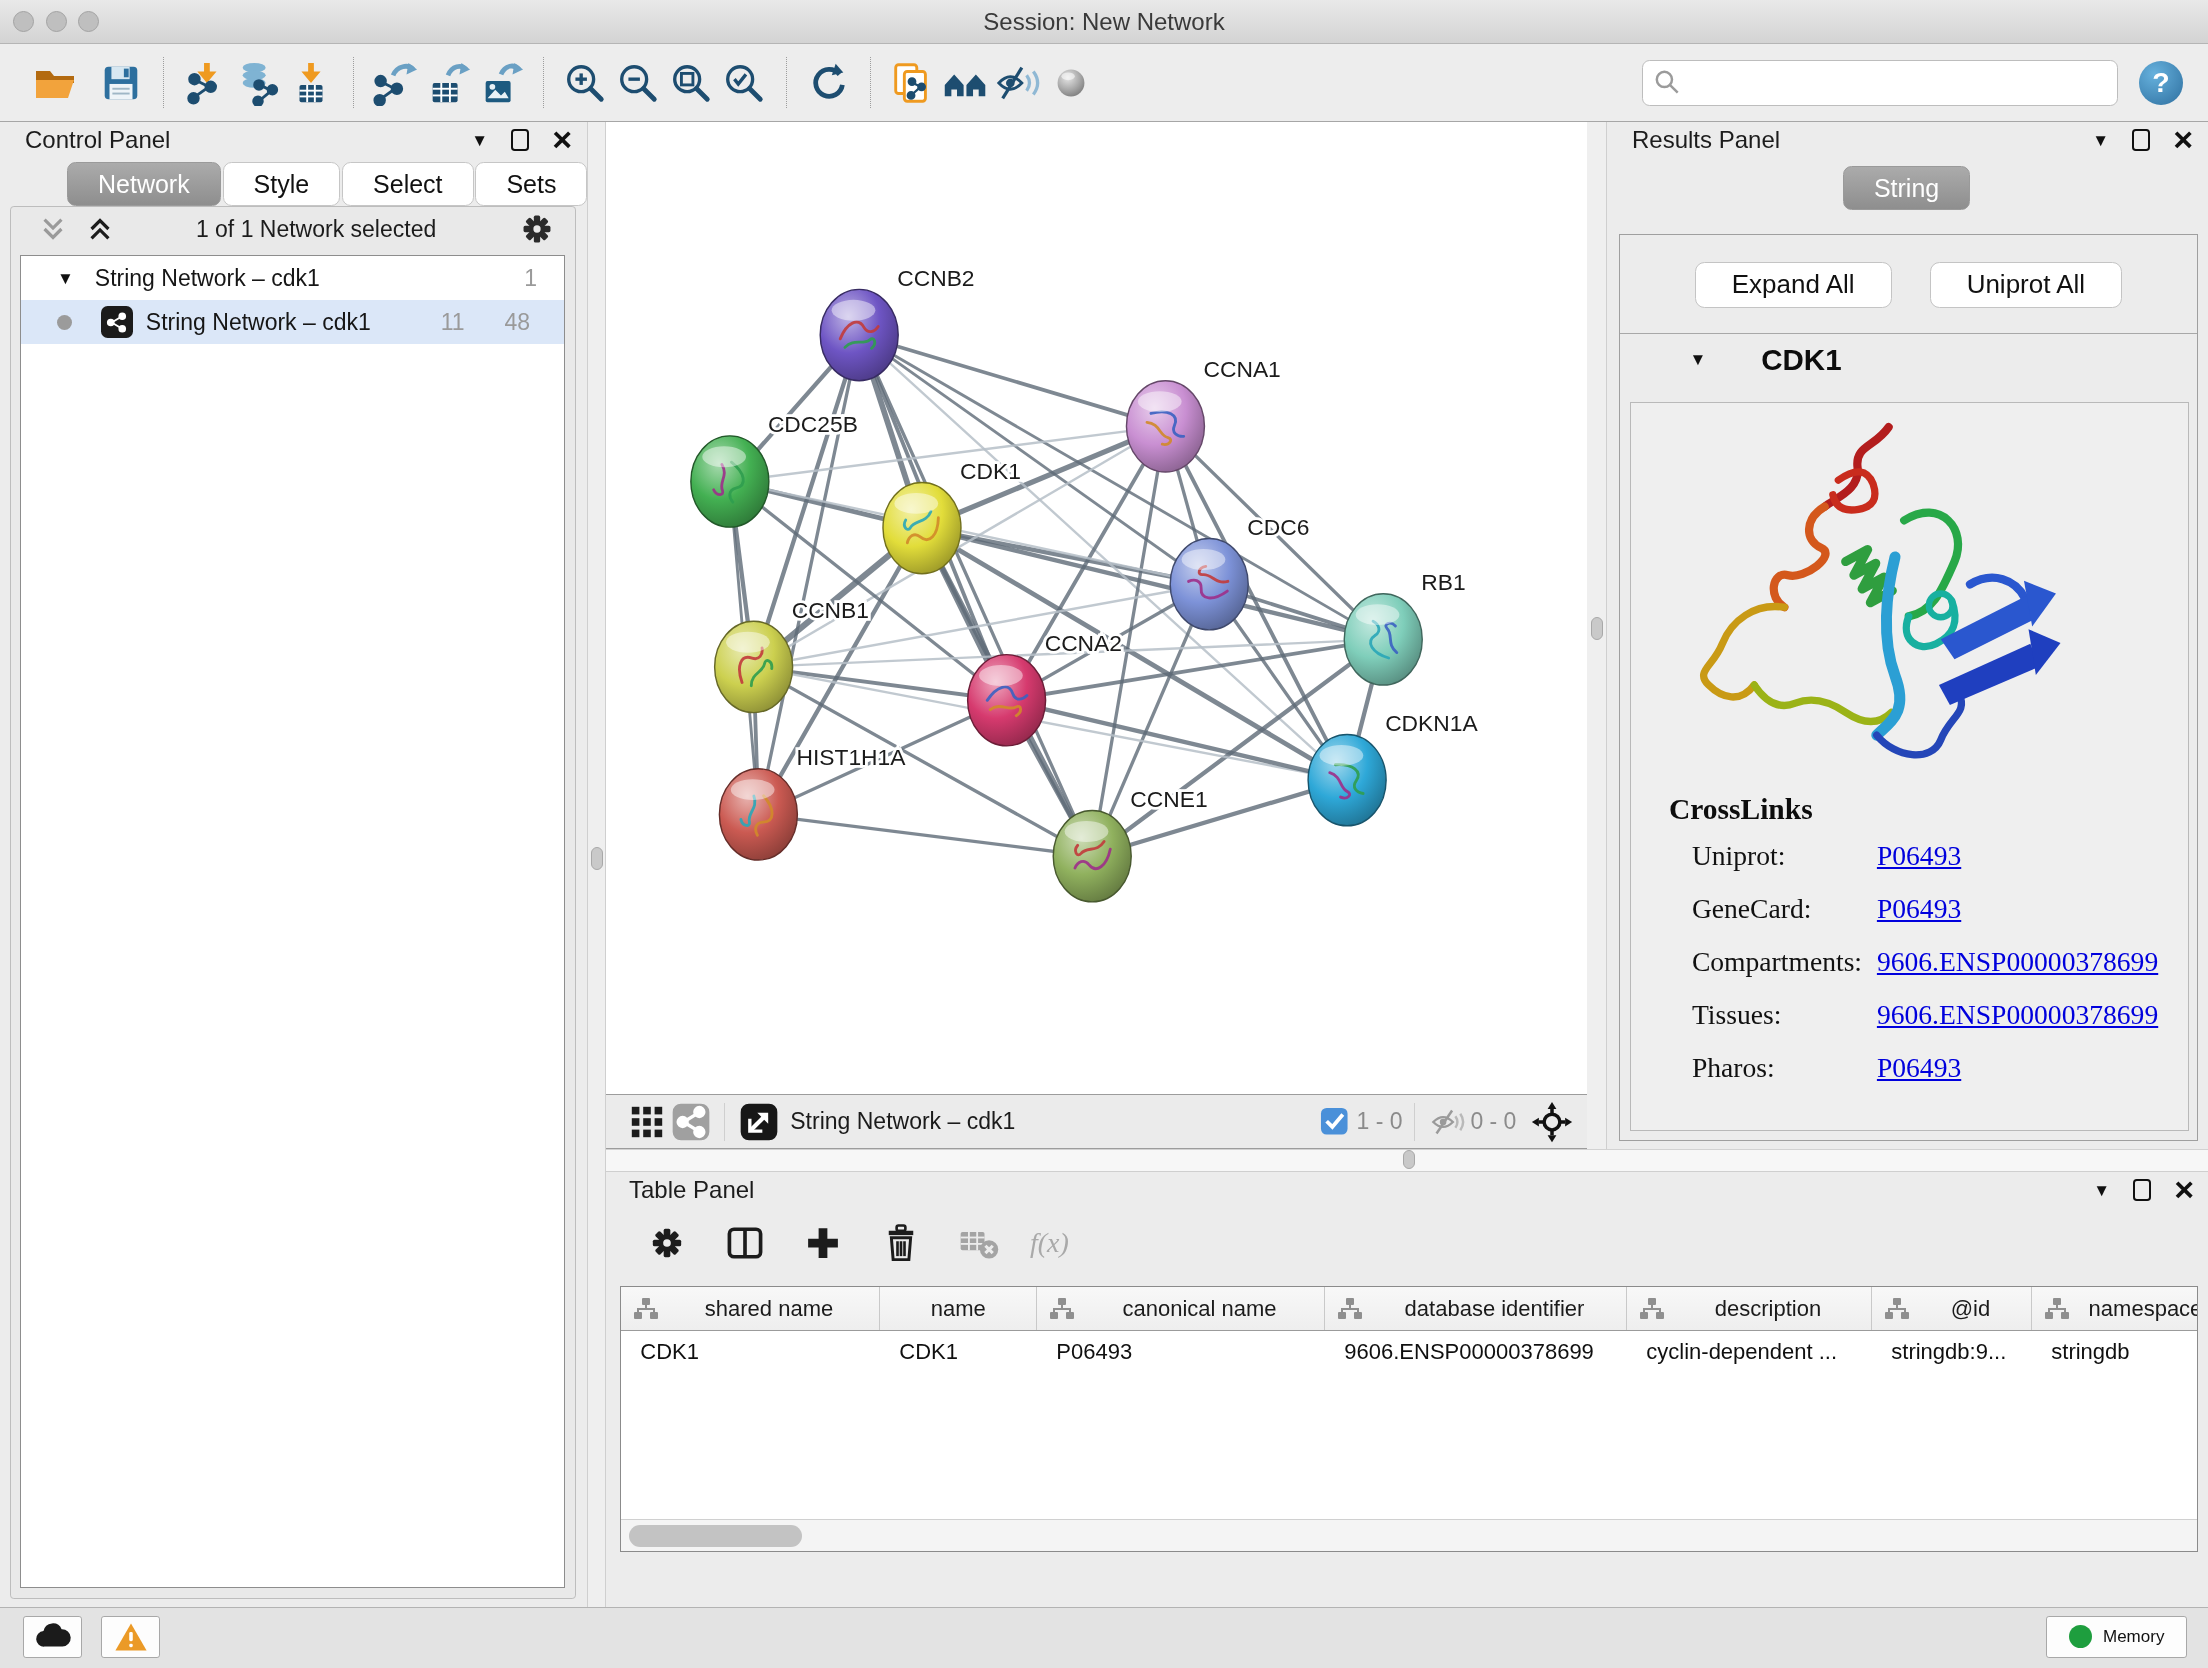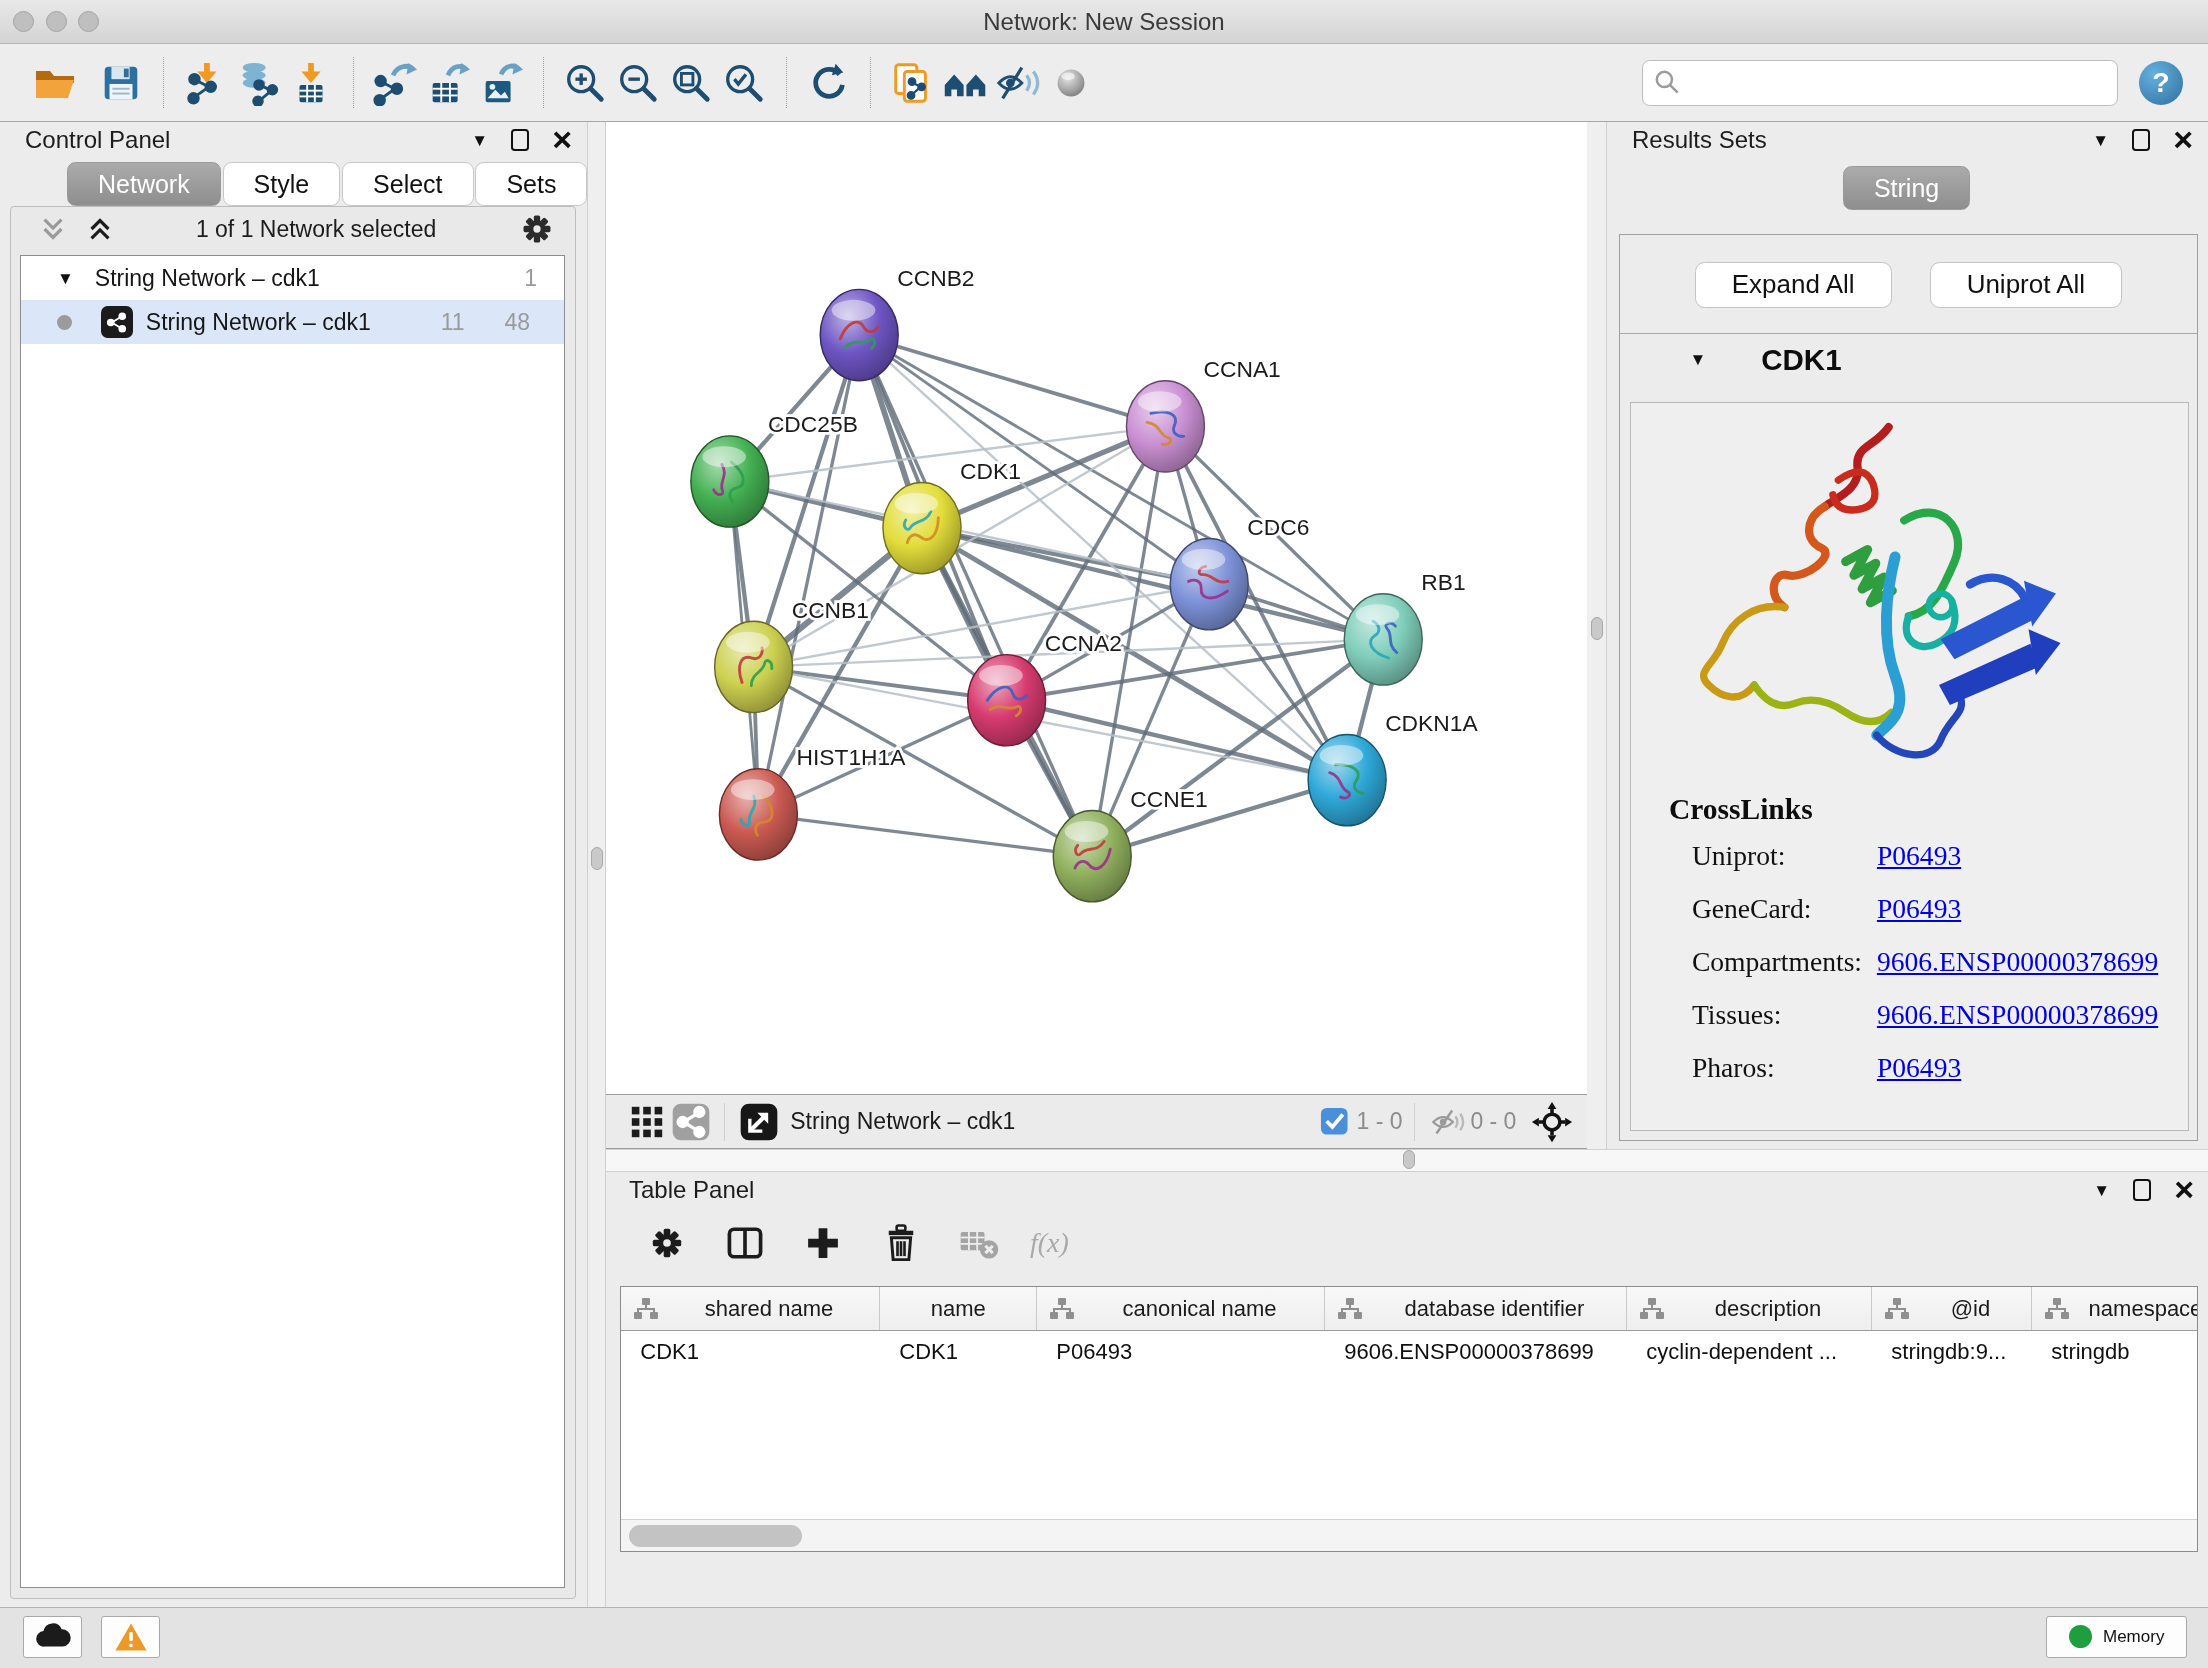--- a/index.html
+++ b/index.html
@@ -116,21 +116,21 @@
   svg{display:block;}
   text{font-family:"Liberation Sans",sans-serif;}
 </style>
 </head>
 <body>
 
 <div id="titlebar">
   <div class="traffic" style="left:13.3px"></div>
   <div class="traffic" style="left:46px"></div>
   <div class="traffic" style="left:78px"></div>
-  <div id="win-title">Network: New Session</div>
+  <div id="win-title">Session: New Network</div>
 </div>
 
 <div id="toolbar">
   <span class="tbi">
     <svg width="48" height="48" viewBox="0 0 48 48">
         <path d="M5 12h14l4 5h20v7H5z" fill="#b36a10"></path>
         <path d="M5 21h38l-6 18H5z" fill="#f2a33c"></path>
       </svg>
   </span>
   <span class="tb-gap"></span>
@@ -687,21 +687,21 @@
           <path d="M24 47l5-8H19z"></path>
           <path d="M1 24l8-5v10z"></path>
           <path d="M47 24l-8-5v10z"></path>
         </g>
       </svg>
   </span>
 </div>
 
 <div id="results-panel">
   <div class="panel-hdr">
-    <span>Results Sets</span>
+    <span>Results Panel</span>
     <span class="hdr-icons">
       <span class="tri">▼</span>
       <span class="floatbox"></span>
       <span class="closex">×</span>
     </span>
   </div>
   <div id="results-tab-row">
     <span class="tab sel">String</span>
   </div>
   <div id="results-box">

